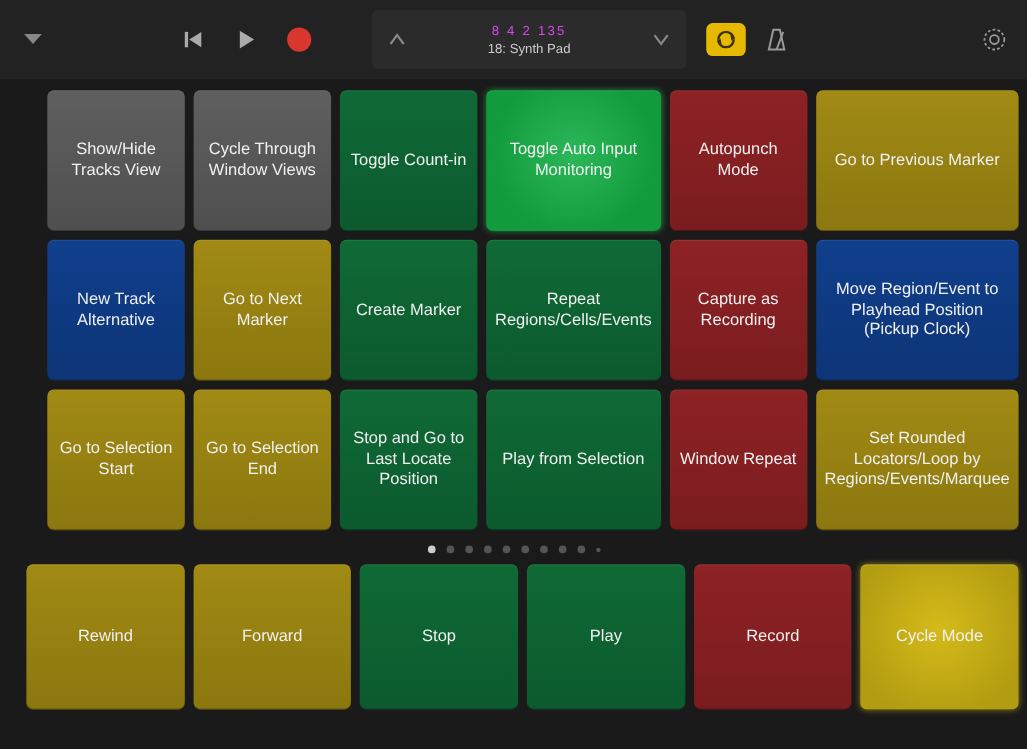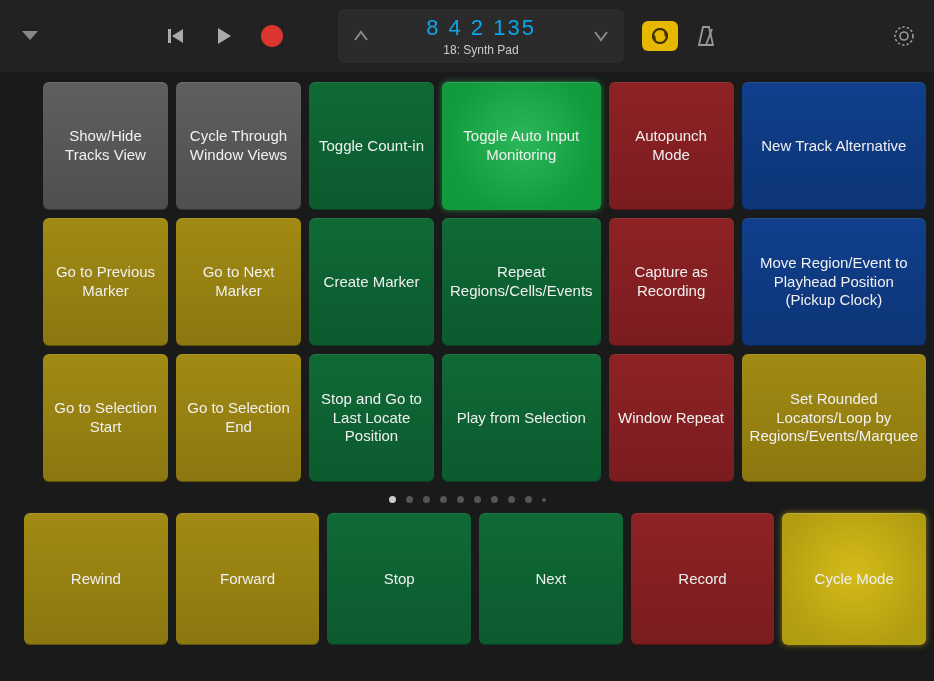--- a/index.html
+++ b/index.html
@@ -53,22 +53,22 @@
   }
   .display-center {
     flex: 1;
     text-align: center;
     display: flex;
     flex-direction: column;
     justify-content: center;
     gap: 2px;
   }
   .display-top {
-    color: #0ea5e9;
-    font-size: 22px;
+    color: #d946ef;
+    font-size: 12px;
     font-weight: 400;
     letter-spacing: 2px;
   }
   .display-bottom {
     color: #ccc;
     font-size: 12px;
   }
   .cycle-btn {
     background: #e6b800;
     border-radius: 6px;
@@ -210,22 +210,22 @@
   </div>
 </div>
 
 <div class="grid-wrap">
   <div class="grid" id="main-grid">
       <div class="cell grey">Show/Hide Tracks View</div>
       <div class="cell grey">Cycle Through Window Views</div>
       <div class="cell green">Toggle Count-in</div>
       <div class="cell green-bright">Toggle Auto Input Monitoring</div>
       <div class="cell red">Autopunch Mode</div>
+      <div class="cell olive">Go to Previous Marker</div>
       <div class="cell blue">New Track Alternative</div>
-      <div class="cell olive">Go to Previous Marker</div>
       <div class="cell olive">Go to Next Marker</div>
       <div class="cell green">Create Marker</div>
       <div class="cell green">Repeat Regions/Cells/Events</div>
       <div class="cell red">Capture as Recording</div>
       <div class="cell blue">Move Region/Event to Playhead Position (Pickup Clock)</div>
       <div class="cell olive">Go to Selection Start</div>
       <div class="cell olive">Go to Selection End</div>
       <div class="cell green">Stop and Go to Last Locate Position</div>
       <div class="cell green">Play from Selection</div>
       <div class="cell red">Window Repeat</div>
@@ -243,16 +243,16 @@
     <div class="dot"></div>
     <div class="dot"></div>
     <div class="dot"></div>
     <div class="dot small"></div>
   </div>
 
 <div class="bottom-row" id="transport-row">
     <div class="cell olive">Rewind</div>
     <div class="cell olive">Forward</div>
     <div class="cell green">Stop</div>
-    <div class="cell green">Next</div>
+    <div class="cell green">Play</div>
     <div class="cell red">Record</div>
     <div class="cell olive-bright">Cycle Mode</div>
   </div>
 
 </body></html>

